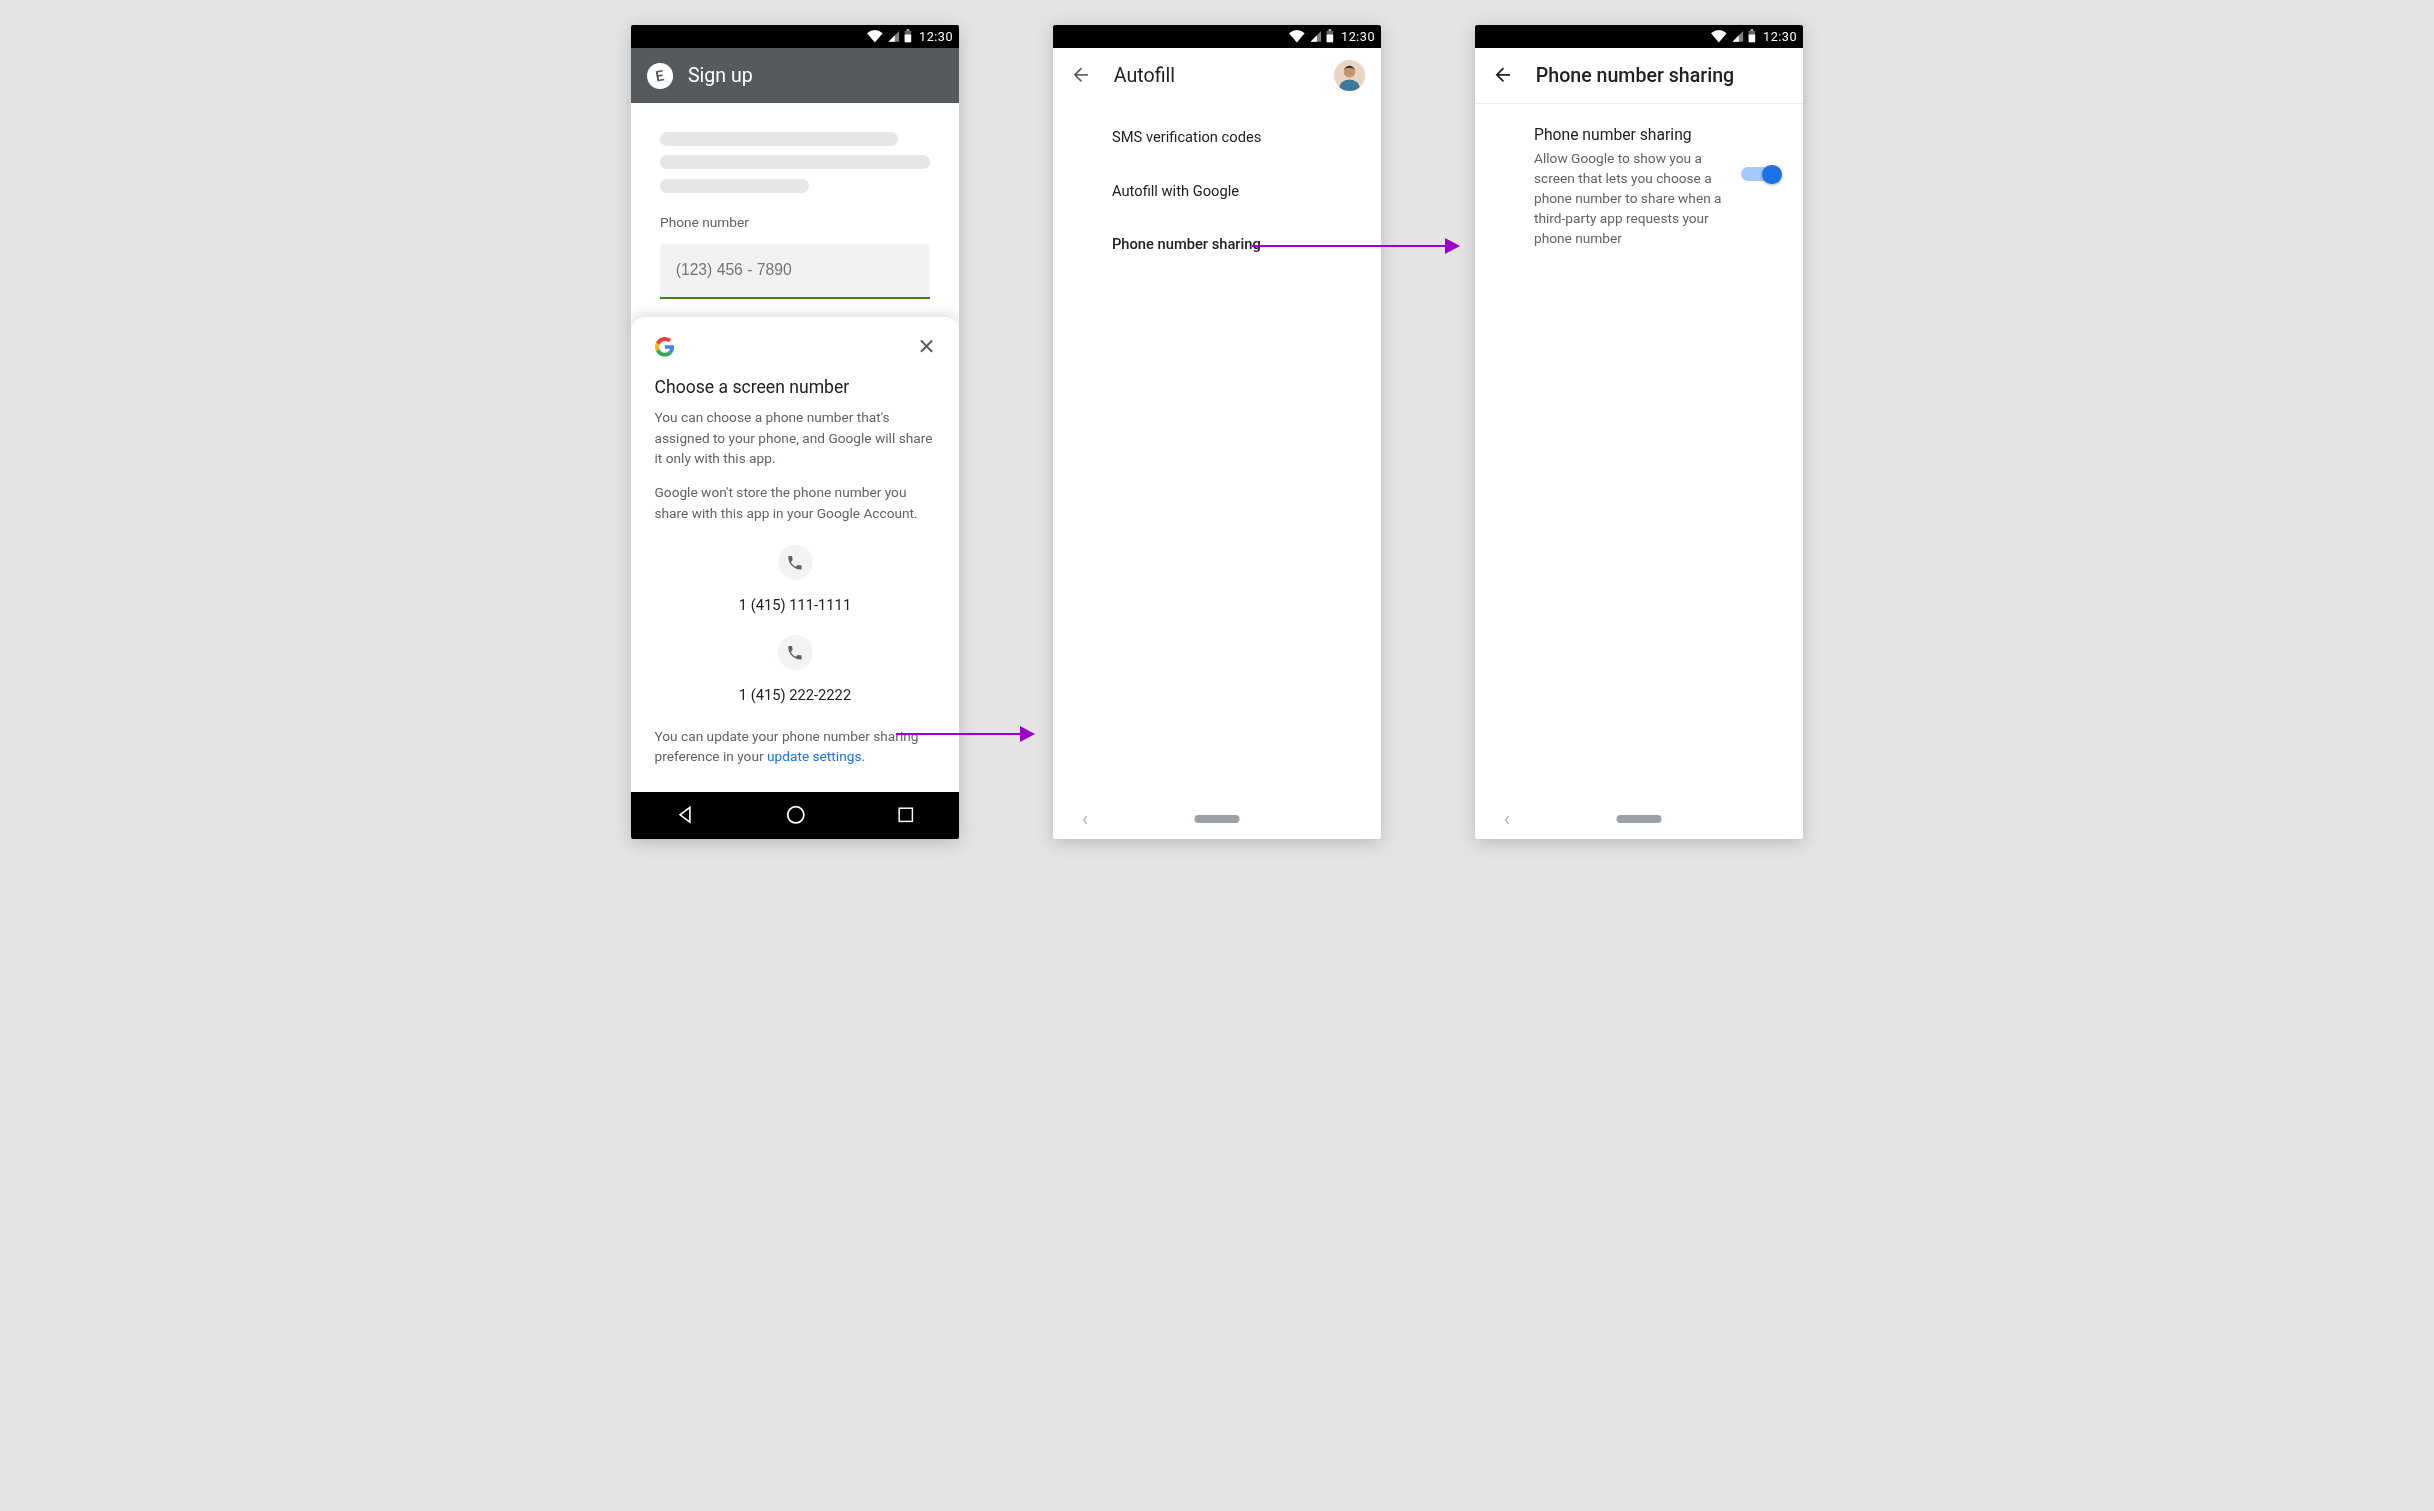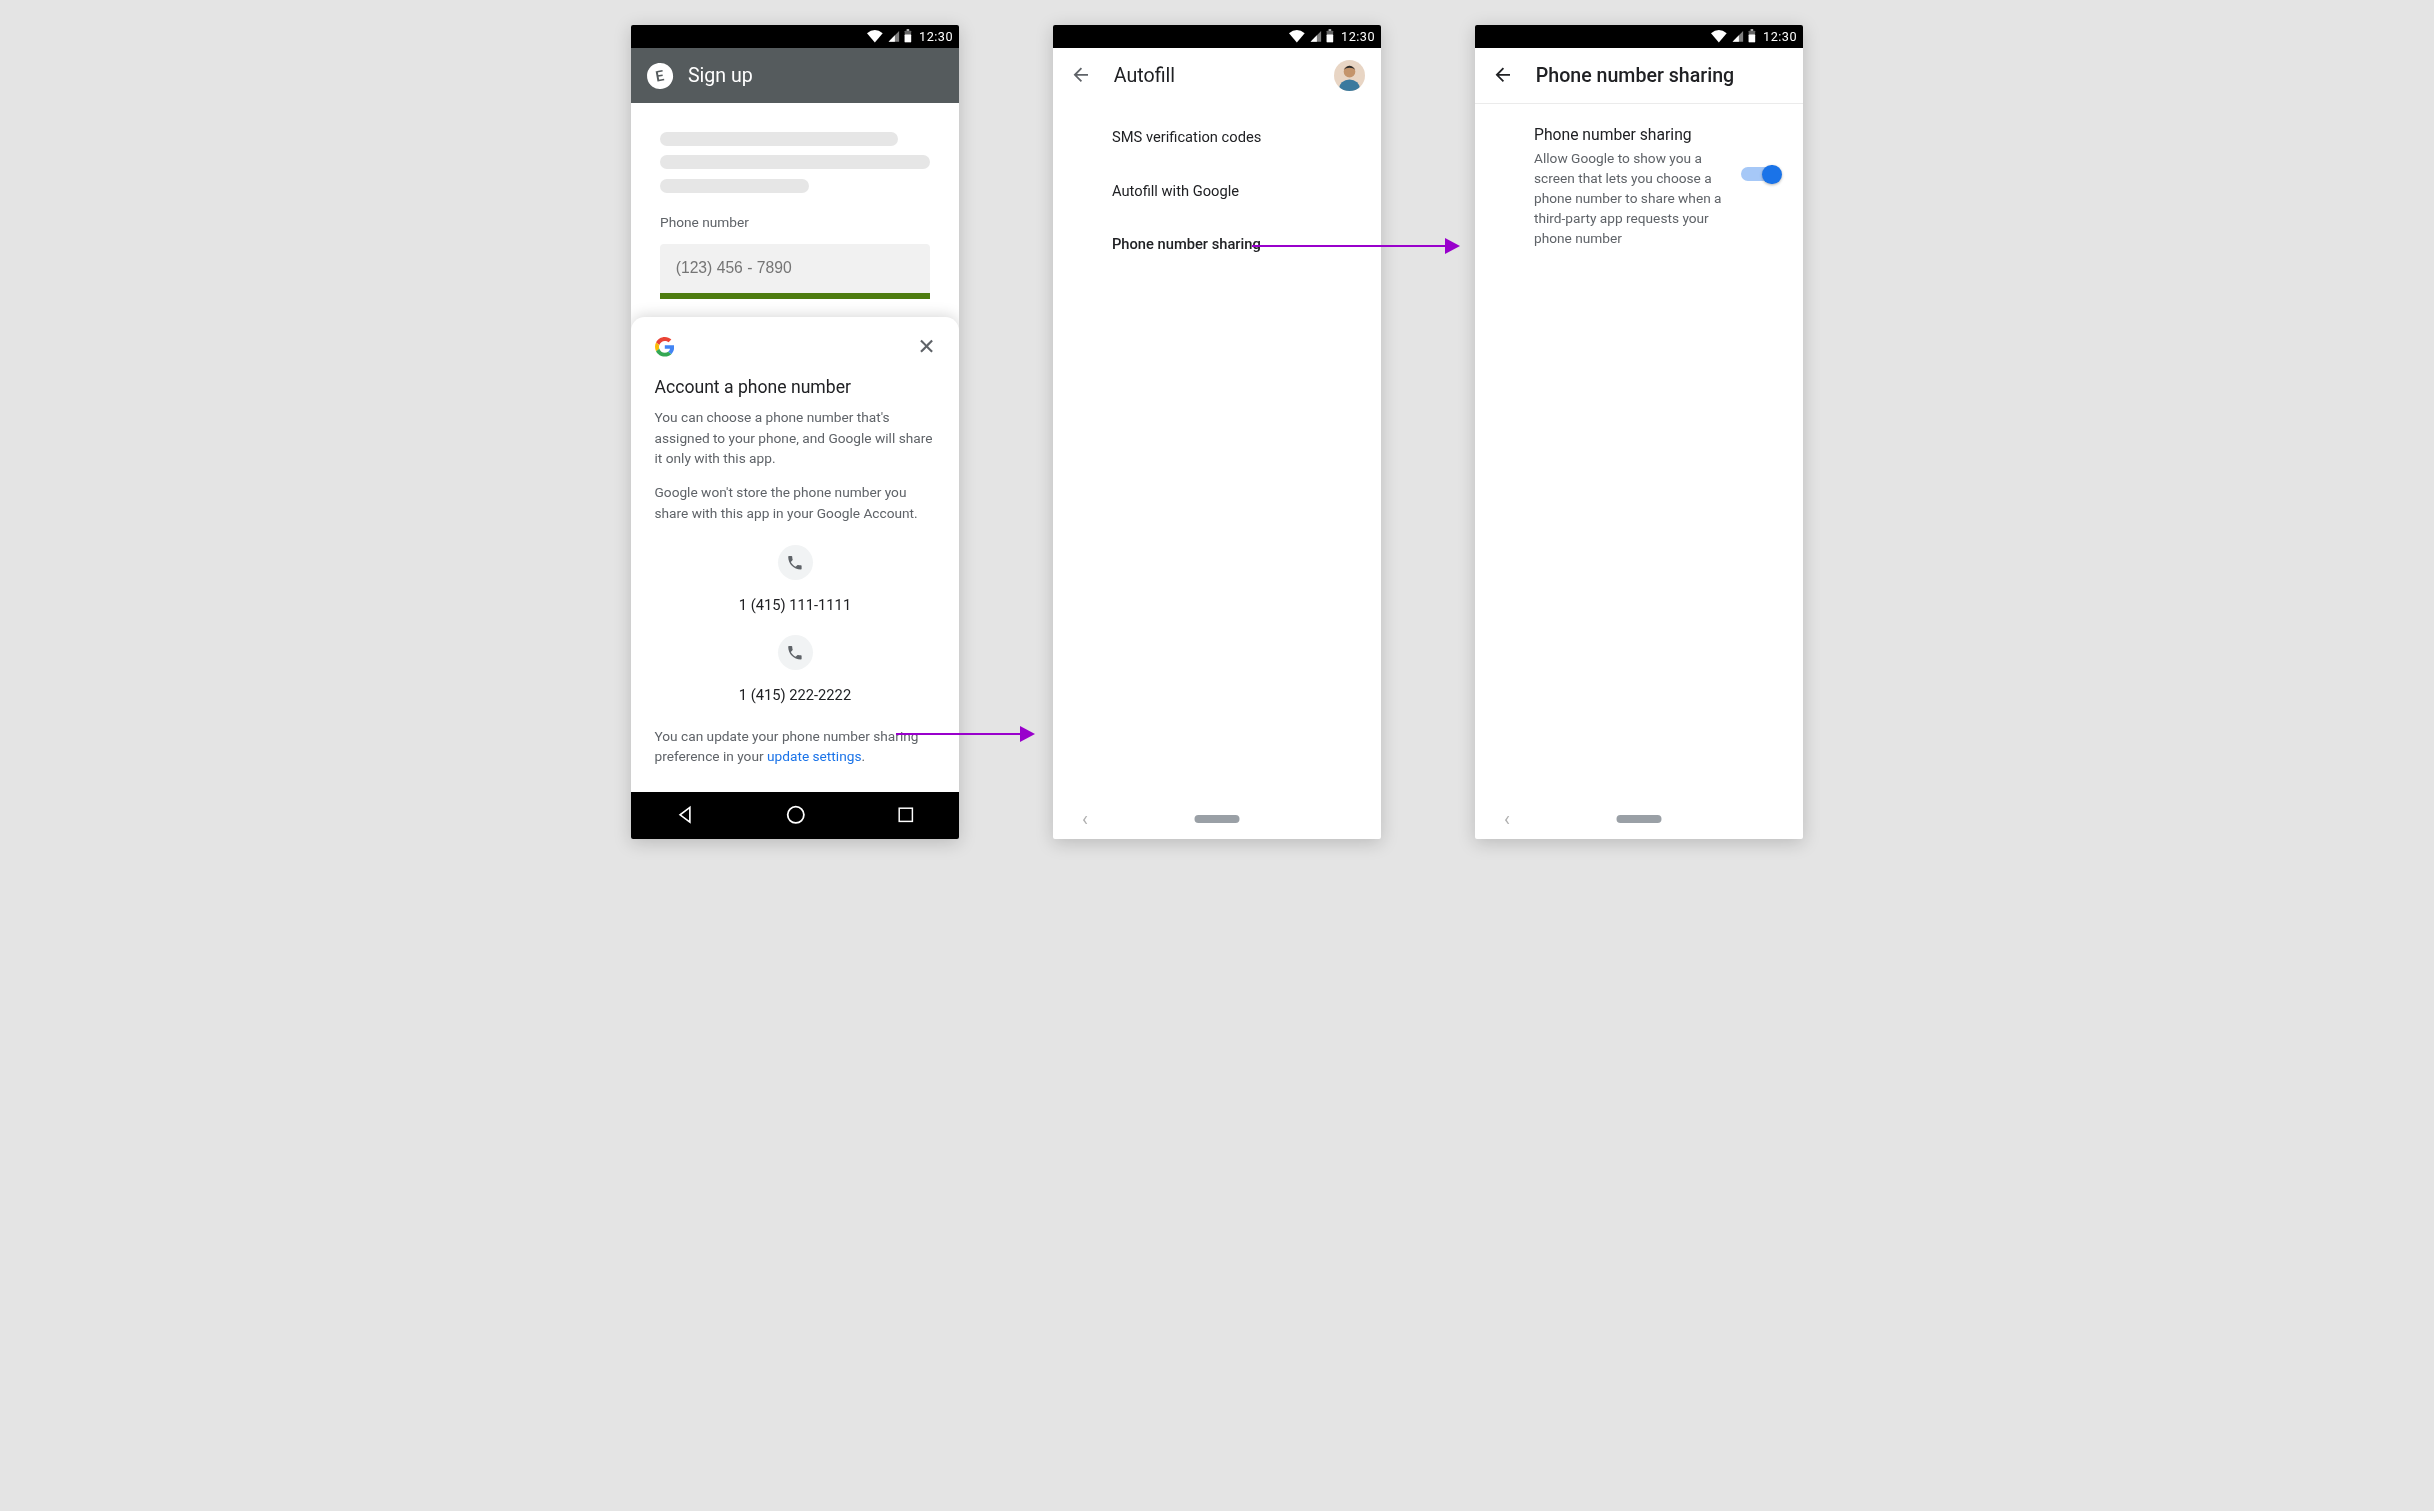--- a/index.html
+++ b/index.html
@@ -65,21 +65,21 @@
   }
   .gl2 { width: 100%; }
   .gl1 { width: 88%; }
   .gl3 { width: 55%; }
 
   .field-label { font-size: 13.7px; color:#5f6368; margin-top: 21.6px; }
   .phone-input {
     margin-top: 13.7px;
     background: #f1f1f1;
     border: none;
-    border-bottom: 6px solid #4d7c0f;
+    border-bottom: 2px solid #4d7c0f;
     width: 100%;
     height: 55px;
     border-radius: 3.9px 3.9px 0 0;
     padding: 0 15.7px;
     font-size: 15.7px;
     color:#9e9e9e;
   }
 
   
   .sheet {
@@ -230,21 +230,21 @@
       <span class="google-logo">
         <svg viewBox="0 0 48 48">
             <path fill="#EA4335" d="M24 9.5c3.54 0 6.71 1.22 9.21 3.6l6.85-6.85C35.9 2.38 30.47 0 24 0 14.62 0 6.51 5.38 2.56 13.22l7.98 6.19C12.43 13.72 17.74 9.5 24 9.5z"></path>
             <path fill="#4285F4" d="M46.98 24.55c0-1.57-.15-3.09-.38-4.55H24v9.02h12.94c-.58 2.96-2.26 5.48-4.78 7.18l7.73 6c4.51-4.18 7.09-10.36 7.09-17.65z"></path>
             <path fill="#FBBC05" d="M10.53 28.59c-.48-1.45-.76-2.99-.76-4.59s.27-3.14.76-4.59l-7.98-6.19C.92 16.46 0 20.12 0 24c0 3.88.92 7.54 2.56 10.78l7.97-6.19z"></path>
             <path fill="#34A853" d="M24 48c6.48 0 11.93-2.13 15.89-5.81l-7.73-6c-2.15 1.45-4.92 2.3-8.16 2.3-6.26 0-11.57-4.22-13.47-9.91l-7.98 6.19C6.51 42.62 14.62 48 24 48z"></path>
           </svg>
       </span>
       <span class="icon-close">✕</span>
     </div>
-    <h2>Account a phone number</h2>
+    <h2>Choose a screen number</h2>
     <p>You can choose a phone number that's assigned to your phone, and Google will share it only with this app.</p>
     <p>Google won't store the phone number you share with this app in your Google Account.</p>
 
     <div class="num-row">
       <div class="circle">
         <svg class="icon-phone" width="17.6" height="17.6" viewBox="0 0 24 24">
             <path fill="#5f6368" d="M6.6 10.8c1.4 2.8 3.8 5.2 6.6 6.6l2.2-2.2c.3-.3.7-.4 1.1-.3 1.2.4 2.5.6 3.8.6.6 0 1 .4 1 1V20c0 .6-.4 1-1 1C10.6 21 3 13.4 3 3.7c0-.6.4-1 1-1h3.5c.6 0 1 .4 1 1 0 1.3.2 2.6.6 3.8.1.4 0 .8-.3 1.1L6.6 10.8z"></path>
           </svg>
       </div>
       <div class="num">1 (415) 111-1111</div>

